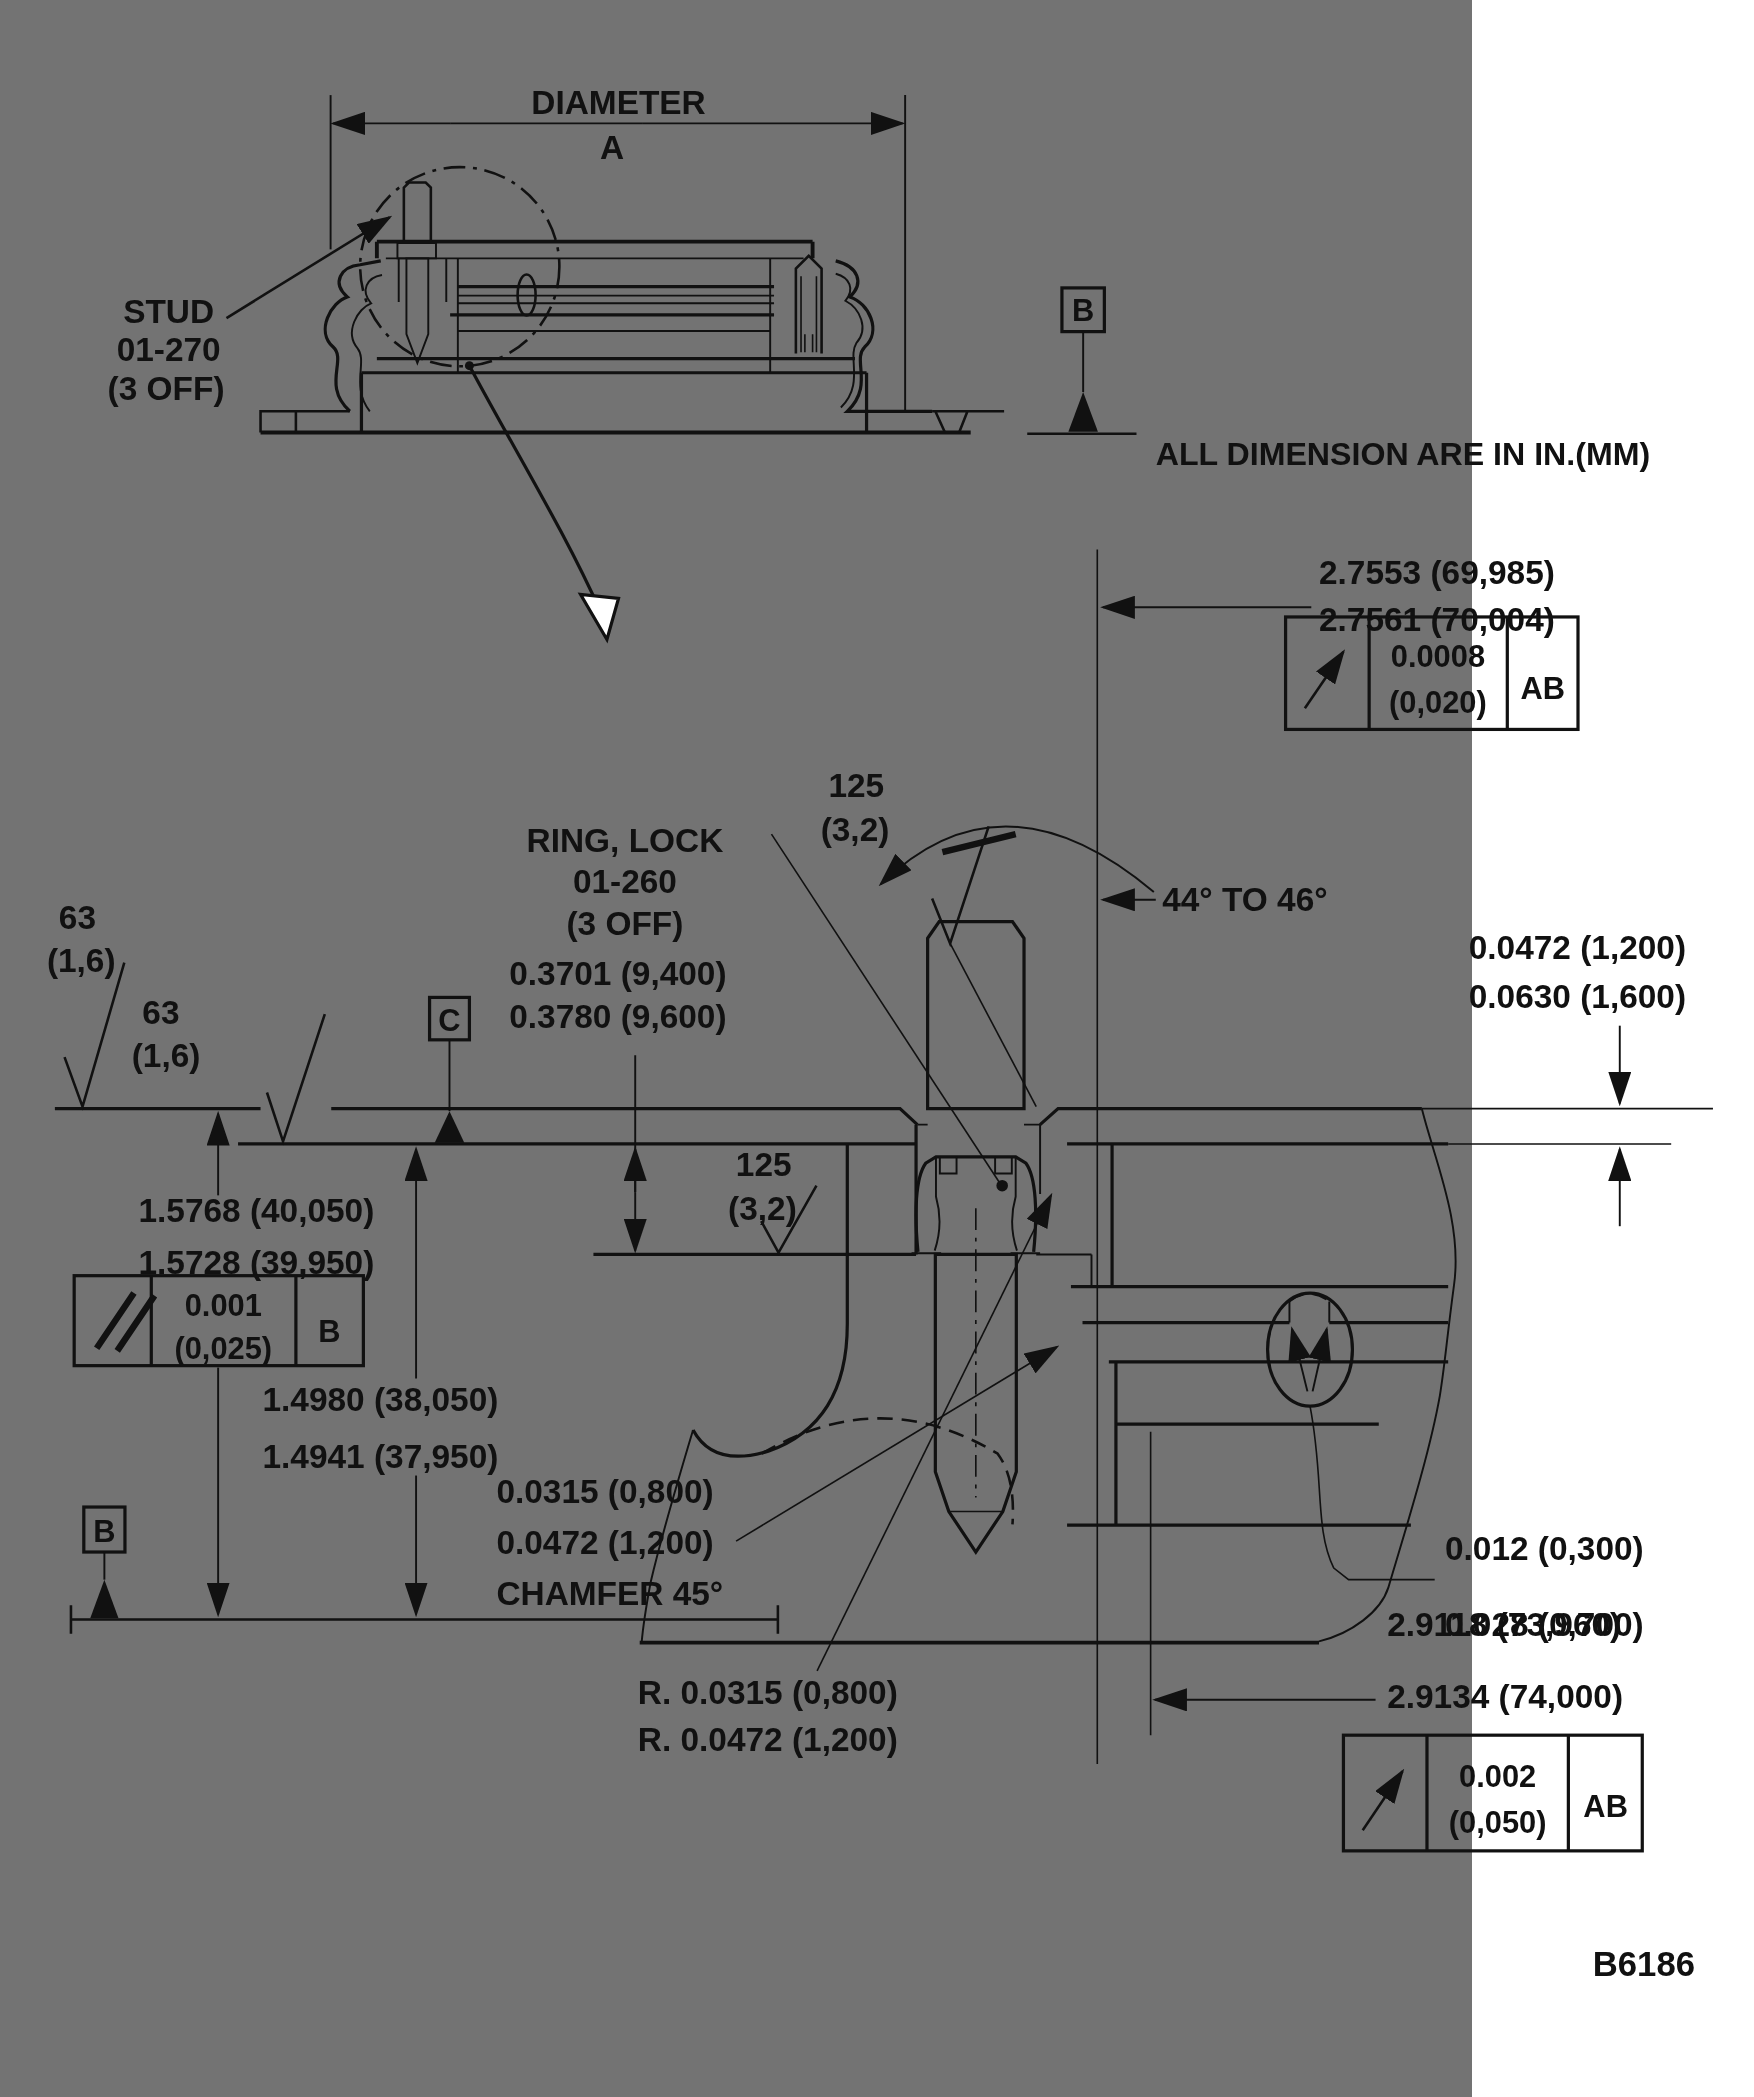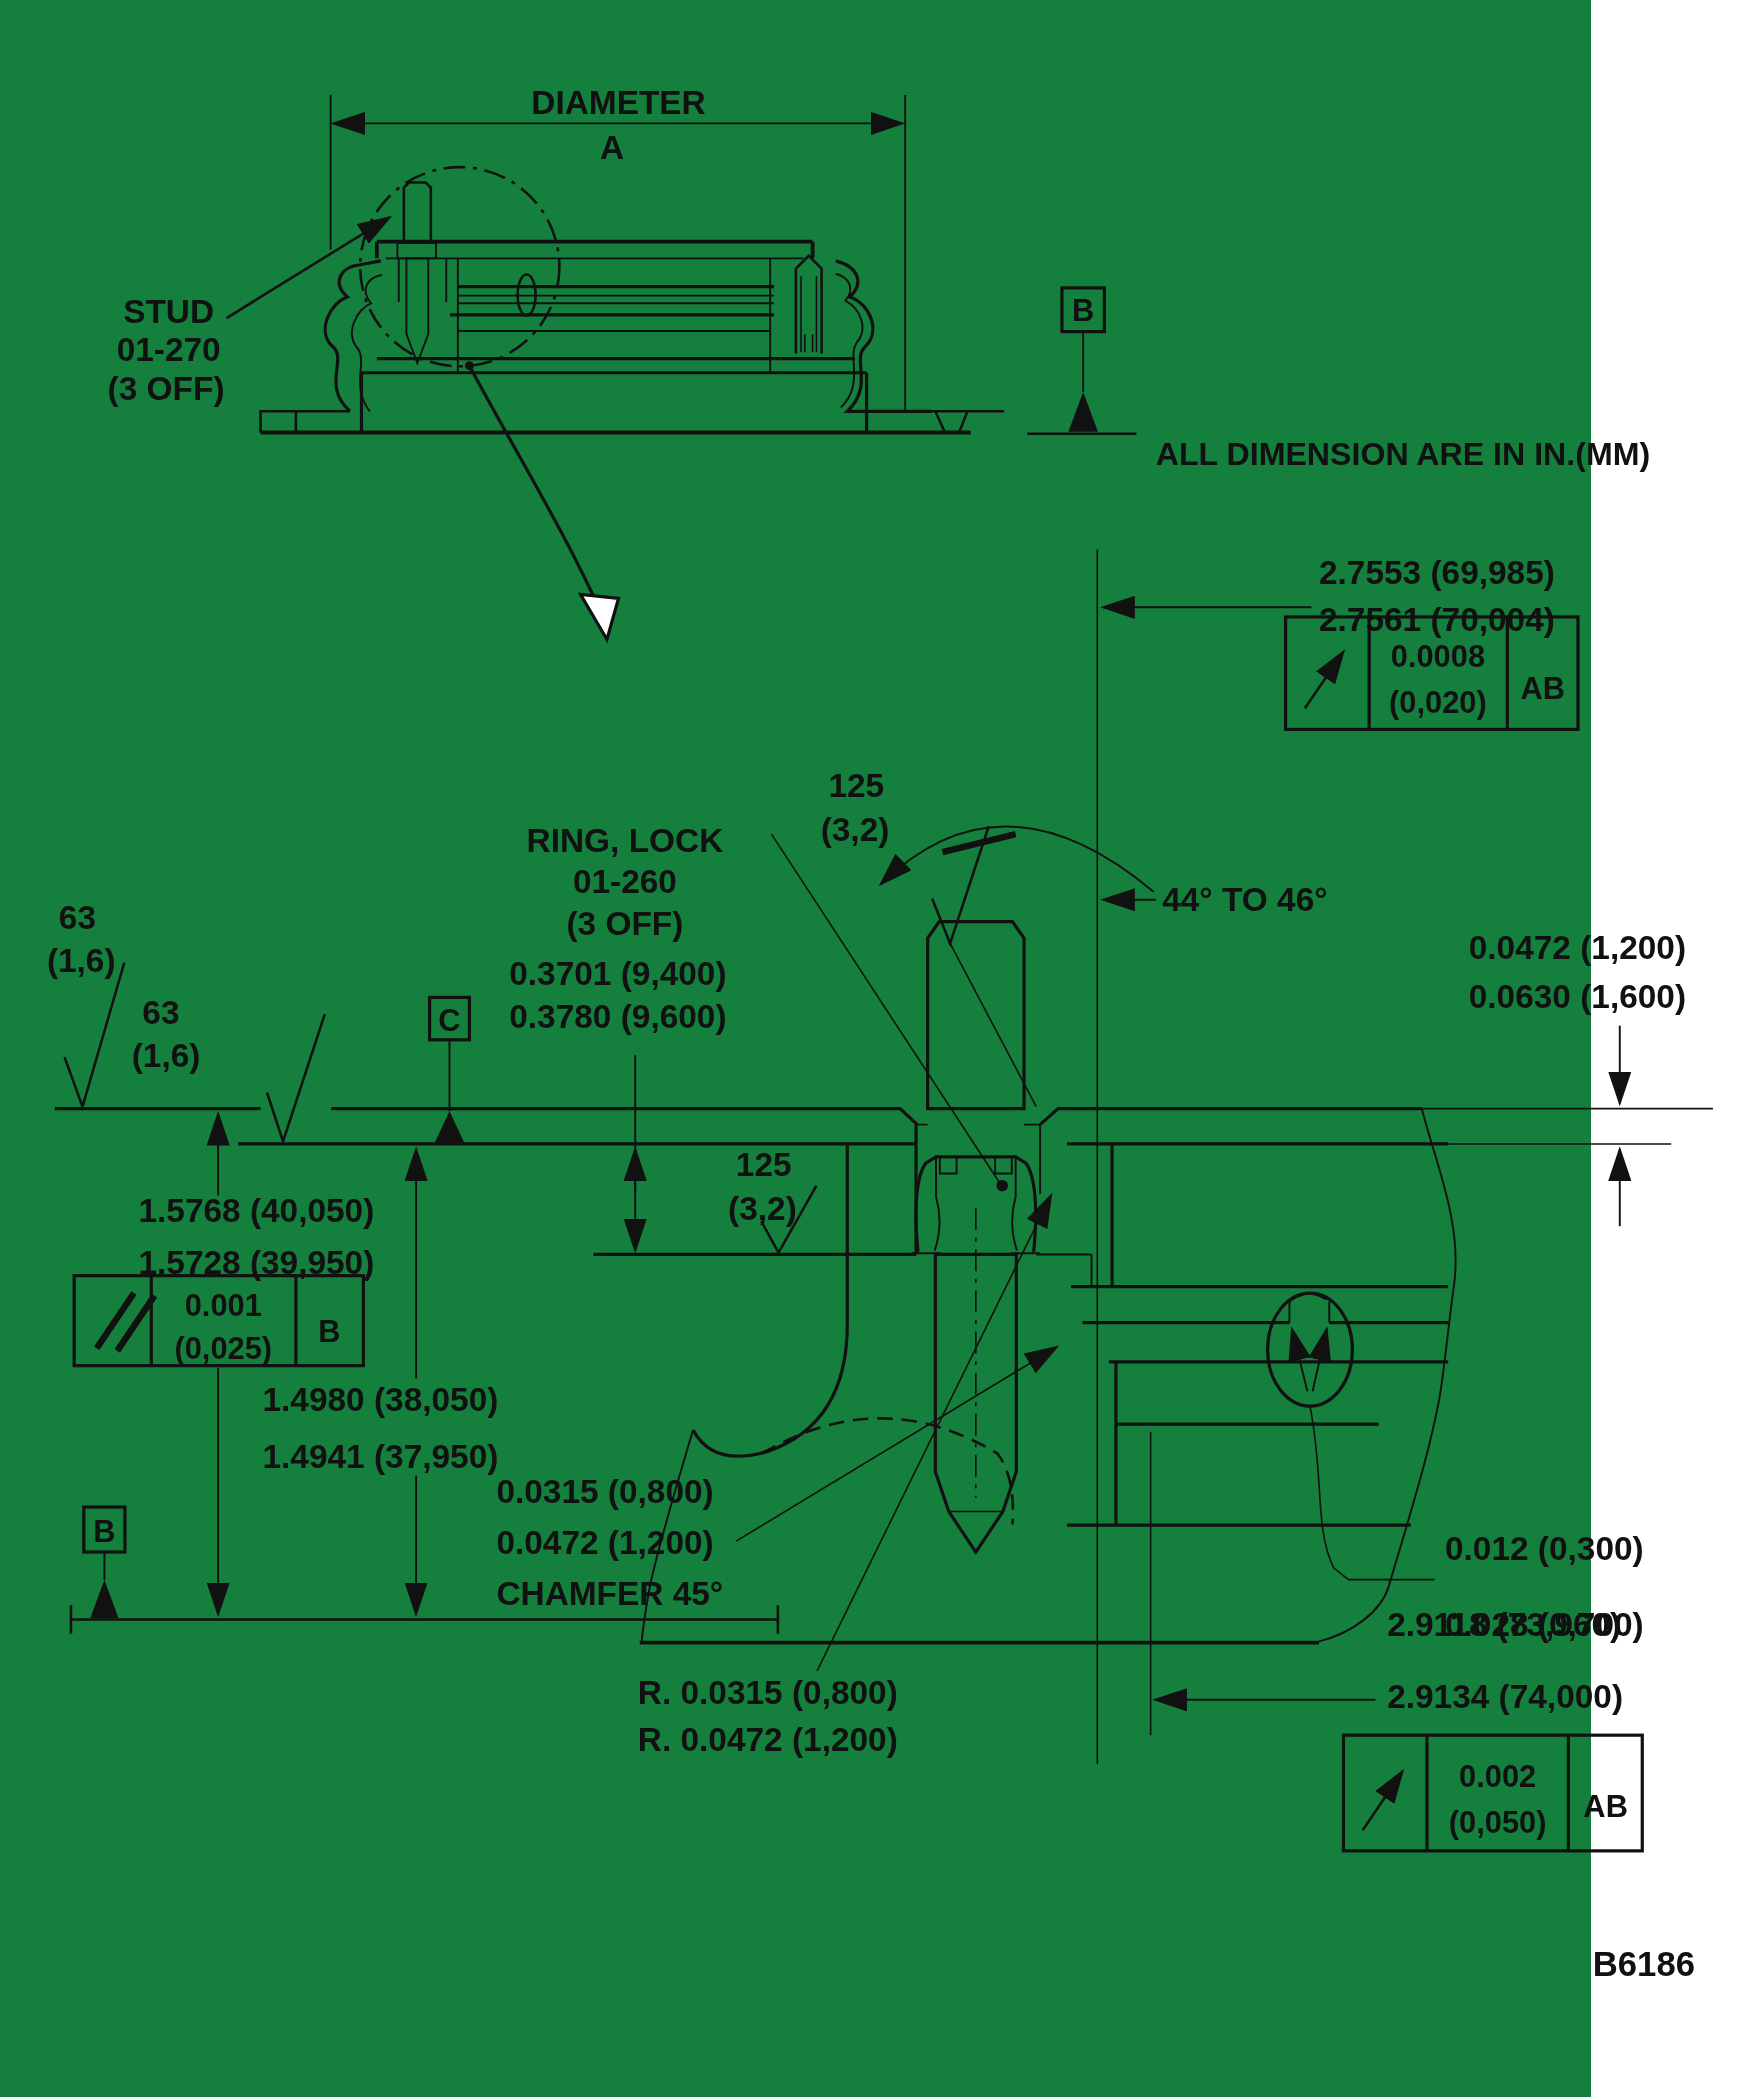--- a/index.html
+++ b/index.html
@@ -1,16 +1,16 @@
 <!DOCTYPE html>
 <html style="font-size:10.3px"><head>
 <meta charset="utf-8">
 <style>
   html,body{margin:0;padding:0;background:#fff;}
-  .sheet{width:1591px;height:2097px;background:#15803d;position:relative;}
+  .sheet{width:1472px;height:2097px;background:#737373;position:relative;}
   svg{display:block;}
   text{font-family:"Liberation Sans",sans-serif;font-weight:bold;fill:#111;}
   .t52{font-size:52px;}
   .t50{font-size:50px;}
   .t48{font-size:48px;}
   .t54{font-size:54px;}
   .ln{stroke:#111;fill:none;}
   .w6{stroke-width:6px;}
   .w5{stroke-width:5px;}
   .w4{stroke-width:4px;}

